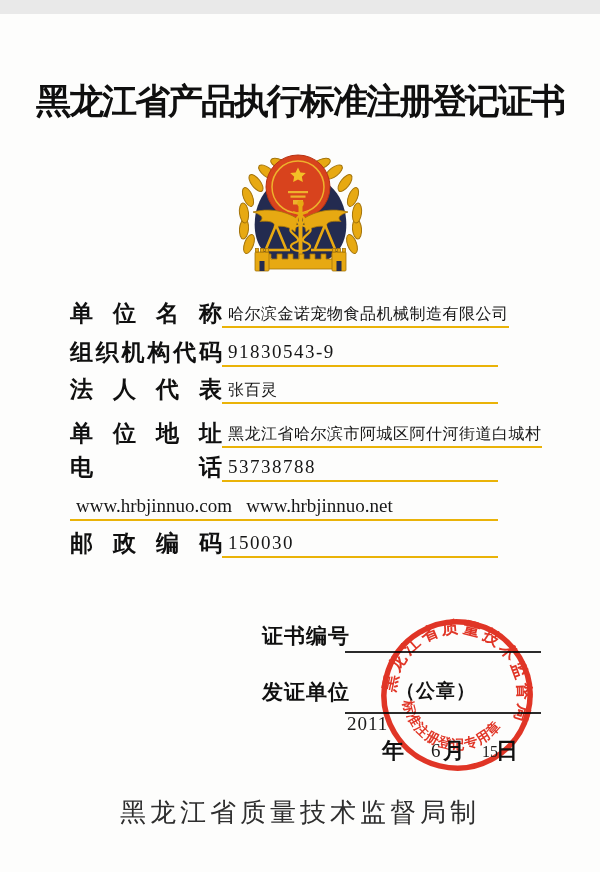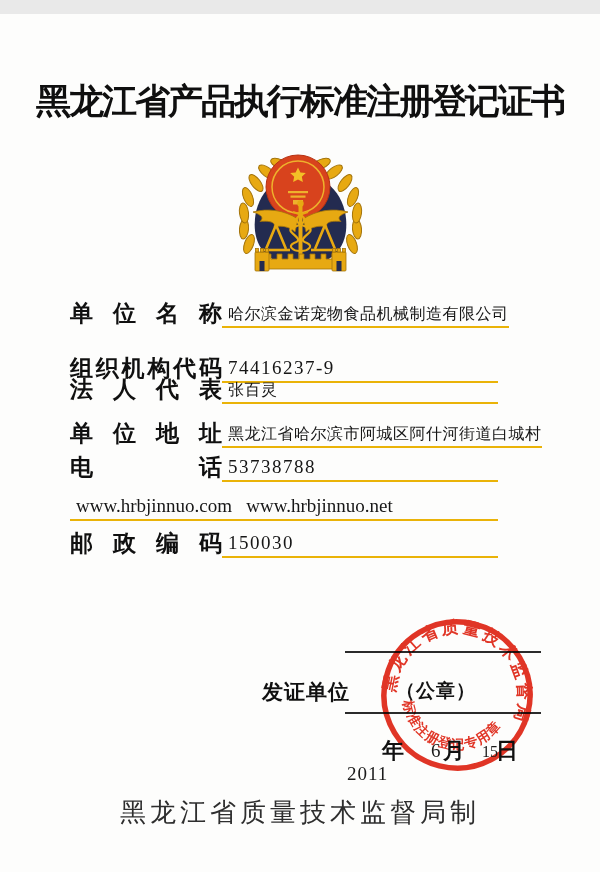--- a/index.html
+++ b/index.html
@@ -132,23 +132,23 @@
       </g>
       <rect x="27.5" y="112" width="5" height="10" fill="#232b50"></rect>
       <rect x="104.5" y="112" width="5" height="10" fill="#232b50"></rect>
     </svg>
   </div>
 
   <div class="field-row" style="top:277px">
     <div class="field-label">单位名称</div>
     <div class="field-value v-cn">哈尔滨金诺宠物食品机械制造有限公司</div>
   </div>
-  <div class="field-row" style="top:332px">
+  <div class="field-row" style="top:316px">
     <div class="field-label">组织机构代码</div>
-    <div class="field-value v-num">74416237-9</div>
+    <div class="field-value v-num">91830543-9</div>
   </div>
   <div class="field-row" style="top:397px">
     <div class="field-label">单位地址</div>
     <div class="field-value v-cn">黑龙江省哈尔滨市阿城区阿什河街道白城村</div>
   </div>
   <div class="field-row" style="top:353px">
     <div class="field-label">法人代表</div>
     <div class="field-value v-cn">张百灵</div>
   </div>
   <div class="field-row" style="top:431px">
@@ -156,20 +156,21 @@
     <div class="field-value v-num">53738788</div>
   </div>
   <div class="field-row" style="top:470px">
     <div class="field-value v-url">www.hrbjinnuo.com   www.hrbjinnuo.net</div>
   </div>
   <div class="field-row" style="top:507px">
     <div class="field-label">邮政编码</div>
     <div class="field-value v-num">150030</div>
   </div>
 
+  <div class="blk-label" style="top:608px">证书编号</div>
   <div class="blk-line" style="top:607px;height:30px">
     <span></span>
   </div>
 
   <div class="blk-label" style="top:664px">发证单位</div>
   <div class="stamp-note">（公章）</div>
   <div class="blk-line" style="top:668px;height:30px"></div>
 
   <svg class="seal" width="164" height="164" viewBox="0 0 164 164">
     <g transform="rotate(14 82 82)">
@@ -180,21 +181,21 @@
       </defs>
       <text font-size="17" font-weight="bold" letter-spacing="3">
         <textPath href="#arcTop" startOffset="50%" text-anchor="middle">黑龙江省质量技术监督局</textPath>
       </text>
       <text font-size="13.5" font-weight="bold" letter-spacing="1">
         <textPath href="#arcBottom" startOffset="50%" text-anchor="middle">标准注册登记专用章</textPath>
       </text>
     </g>
   </svg>
 
-  <span class="date-piece d-num" style="left:347px;top:749px">2011</span>
+  <span class="date-piece d-num" style="left:347px;top:699px">2011</span>
   <span class="date-piece d-cjk" style="left:382px;top:722px">年</span>
   <span class="date-piece d-num" style="left:431px;top:726px">6</span>
   <span class="date-piece d-cjk" style="left:443px;top:722px">月</span>
   <span class="date-piece d-num-sm" style="left:482px;top:729px">15</span>
   <span class="date-piece d-cjk" style="left:496px;top:722px">日</span>
 
   <div class="footer">黑龙江省质量技术监督局制</div>
 
 </div>
 

